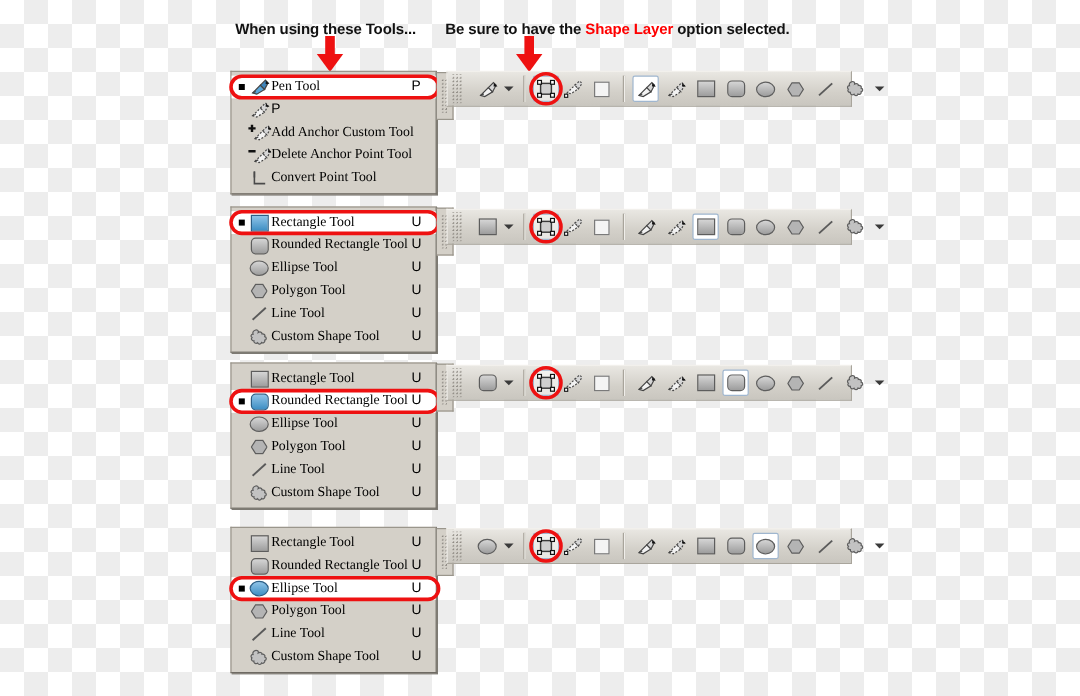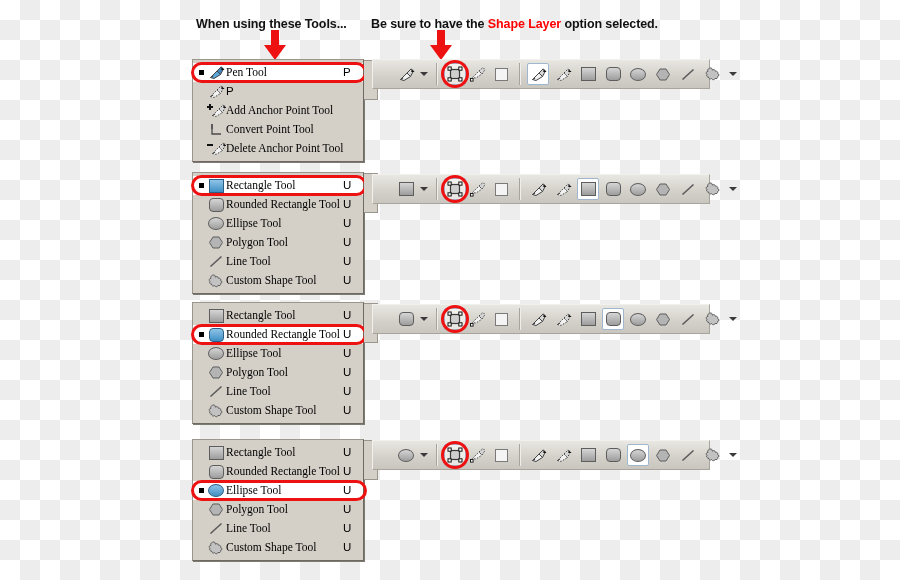--- a/index.html
+++ b/index.html
@@ -254,53 +254,53 @@
         <g transform="translate(4,0)">
 
       <path d="M2.5 12.5 L9 6 L12.5 9.5 L6 13.5 Z" fill="#f2f2f2" stroke="#454545" stroke-width="1" stroke-dasharray="1.6 1.4"></path>
       <path d="M9 6 L13.2 1.8 L15.4 4 L12.5 9.5 Z" fill="#d6d6d6" stroke="#454545" stroke-width="1" stroke-dasharray="1.6 1.4"></path>
       <path d="M2.5 12.5 L5.2 11.2" stroke="#454545" stroke-width="1"></path>
       <path d="M13.6 2.2 L16.6 5.0 L13.3 5.0 Z" fill="#111"></path>
     </g>
                 </svg>
               </span>
             </span>
-            <span class="mlabel">Add Anchor Point Tool</span>
+            <span class="mlabel">Add Anchor Custom Tool</span>
+            <span class="mkey"></span>
+          </div>
+          <div class="mrow">
+            <span class="bullet"></span>
+            <span class="ic">
+              <span style="display: flex; align-items: center; justify-content: center;">
+                <svg width="20" height="15" viewBox="0 0 20 15">
+        <path d="M1 4 h6" stroke="#111" stroke-width="2"></path>
+        <g transform="translate(4,0)">
+
+      <path d="M2.5 12.5 L9 6 L12.5 9.5 L6 13.5 Z" fill="#f2f2f2" stroke="#454545" stroke-width="1" stroke-dasharray="1.6 1.4"></path>
+      <path d="M9 6 L13.2 1.8 L15.4 4 L12.5 9.5 Z" fill="#d6d6d6" stroke="#454545" stroke-width="1" stroke-dasharray="1.6 1.4"></path>
+      <path d="M2.5 12.5 L5.2 11.2" stroke="#454545" stroke-width="1"></path>
+      <path d="M13.6 2.2 L16.6 5.0 L13.3 5.0 Z" fill="#111"></path>
+    </g>
+                </svg>
+              </span>
+            </span>
+            <span class="mlabel">Delete Anchor Point Tool</span>
             <span class="mkey"></span>
           </div>
           <div class="mrow">
             <span class="bullet"></span>
             <span class="ic">
               <span style="display: flex; align-items: center; justify-content: center;">
                 <svg width="15" height="15" viewBox="0 0 15 15">
         <path d="M3 2 L3 12 L12 12" fill="none" stroke="#4a4a4a" stroke-width="1.3"></path>
         <path d="M3 2 L3 7" stroke="#4a4a4a" stroke-width="1.3"></path>
                 </svg>
               </span>
             </span>
             <span class="mlabel">Convert Point Tool</span>
-            <span class="mkey"></span>
-          </div>
-          <div class="mrow">
-            <span class="bullet"></span>
-            <span class="ic">
-              <span style="display: flex; align-items: center; justify-content: center;">
-                <svg width="20" height="15" viewBox="0 0 20 15">
-        <path d="M1 4 h6" stroke="#111" stroke-width="2"></path>
-        <g transform="translate(4,0)">
-
-      <path d="M2.5 12.5 L9 6 L12.5 9.5 L6 13.5 Z" fill="#f2f2f2" stroke="#454545" stroke-width="1" stroke-dasharray="1.6 1.4"></path>
-      <path d="M9 6 L13.2 1.8 L15.4 4 L12.5 9.5 Z" fill="#d6d6d6" stroke="#454545" stroke-width="1" stroke-dasharray="1.6 1.4"></path>
-      <path d="M2.5 12.5 L5.2 11.2" stroke="#454545" stroke-width="1"></path>
-      <path d="M13.6 2.2 L16.6 5.0 L13.3 5.0 Z" fill="#111"></path>
-    </g>
-                </svg>
-              </span>
-            </span>
-            <span class="mlabel">Delete Anchor Point Tool</span>
             <span class="mkey"></span>
           </div>
         </div>
         <div class="flygrip">
           <div class="dots"></div>
         </div>
       </div>
       <div class="flyout" style="left: 192px; top: 172px;">
         <div class="inner">
           <div class="mrow sel">

